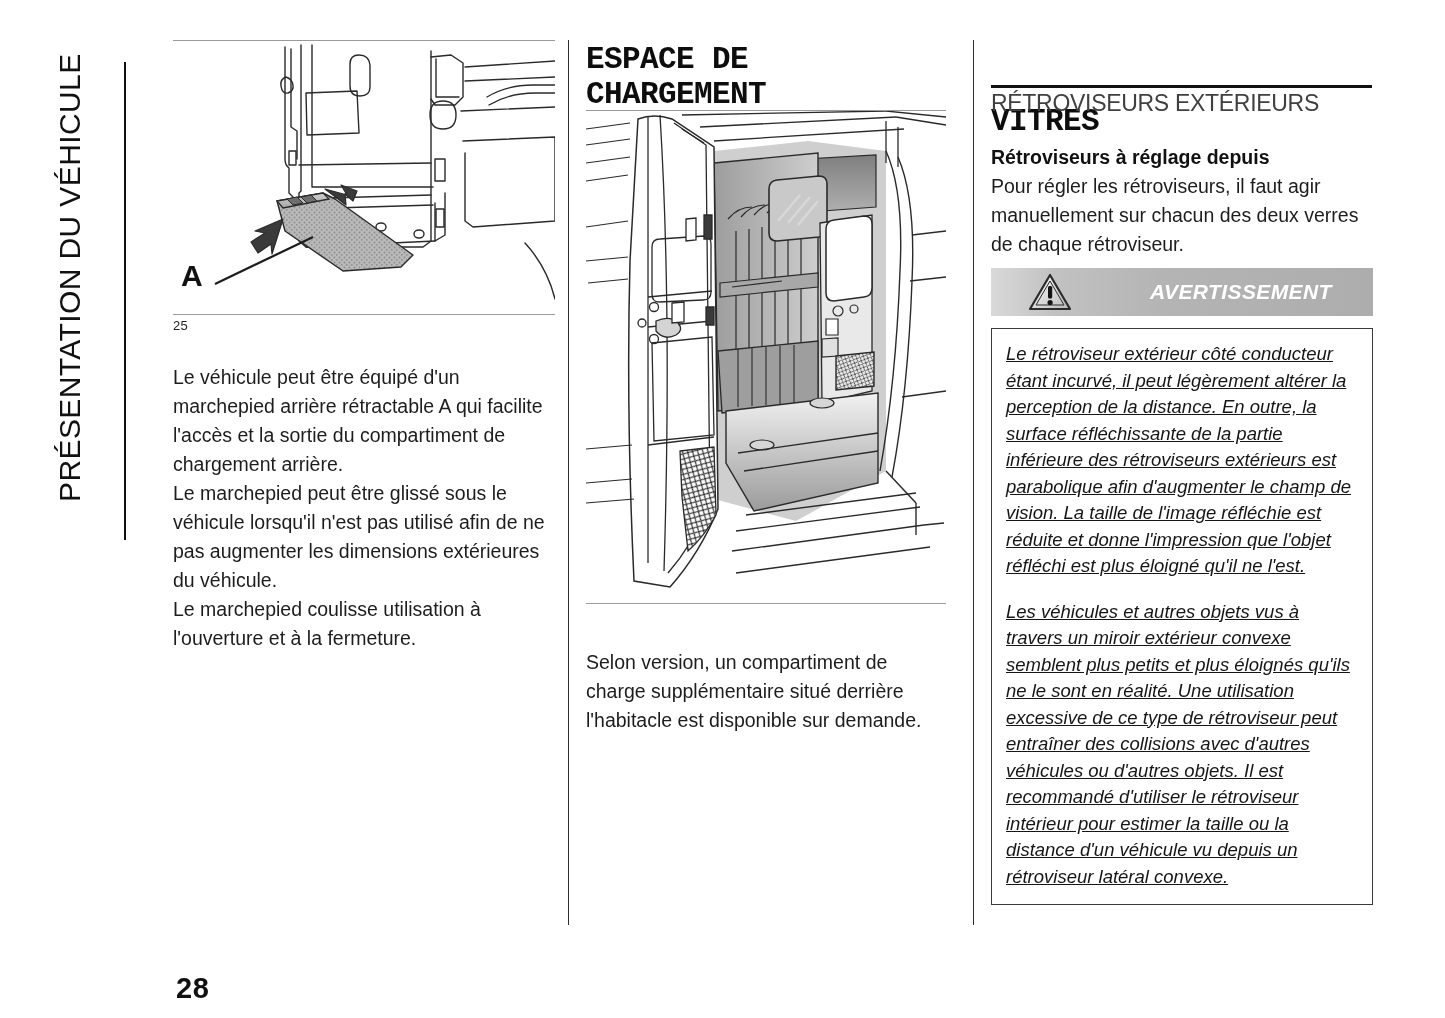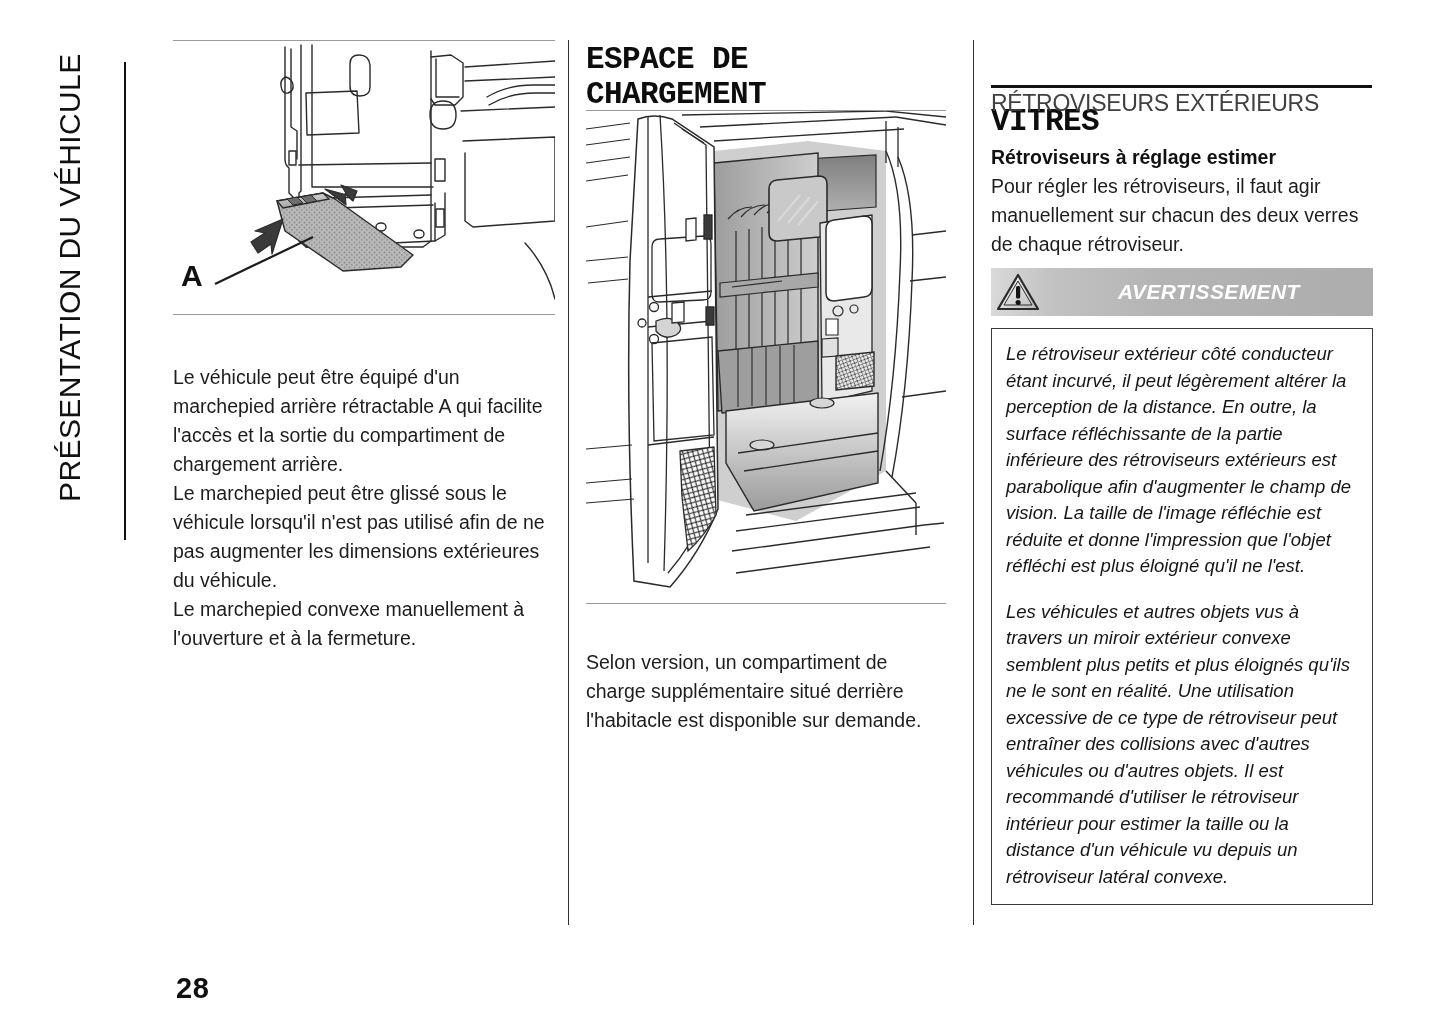--- a/index.html
+++ b/index.html
@@ -127,20 +127,21 @@
     margin: 0;
   }
 
   
   #warning-header {
     position: relative;
     height: 48px;
     background: linear-gradient(to right, #d9d9d9 0%, #c2c2c2 16%, #b4b4b4 45%, #adadad 100%);
     display: flex;
     align-items: center;
+    padding-left: 32px;
   }
   #warning-icon {
     width: 44px;
     height: 40px;
     margin-left: 5px;
     flex: 0 0 auto;
   }
   #warning-title {
     font-size: 21px;
     font-weight: bold;
@@ -155,20 +156,21 @@
     margin-top: 12px;
     padding: 12px 14px 14px 14px;
   }
   #warning-body.boxed { border-top: 1.5px solid #3a3a3a; }
   .warn-p {
     font-size: 18.5px;
     line-height: 26.5px;
     font-style: italic;
     color: #161616;
     margin: 0;
+    text-decoration: underline;
   }
   .warn-p + .warn-p { margin-top: 19px; }
 
   
   #page-number {
     position: absolute;
     left: 176px;
     top: 972px;
     font-size: 29px;
     font-weight: bold;
@@ -259,26 +261,27 @@
         <g fill="#3a3a3a" stroke="#2a2a2a" stroke-width="1.2" stroke-linejoin="round">
           <path d="M152 148 l22 6 l-6 -10 l16 6 l-4 10 l-8 -7 l1 11 z"></path>
           <path d="M110 178 l-28 12 l10 2 l-14 9 l7 11 l13 -9 l1 10 z"></path>
         </g>
 
         <line x1="42" y1="243" x2="140" y2="196" stroke="#1d1d1d" stroke-width="2.2"></line>
       </svg>
       <div class="fig-label-A" style="left:8px; top:218px;">A</div>
     </div>
     <div class="fig-rule-bot"></div>
+    <div class="fig-caption">25</div>
   </div>
 
   <div class="body-text" style="position:absolute; left:0; top:363px; width:375px;">
     <p>Le véhicule peut être équipé d'un marchepied arrière rétractable A qui facilite l'accès et la sortie du compartiment de chargement arrière.</p>
     <p>Le marchepied peut être glissé sous le véhicule lorsqu'il n'est pas utilisé afin de ne pas augmenter les dimensions extérieures du véhicule.</p>
-    <p>Le marchepied convexe manuellement à l'ouverture et à la fermeture.</p>
+    <p>Le marchepied coulisse utilisation à l'ouverture et à la fermeture.</p>
   </div>
 </div>
 
 <div id="col-mid" class="column">
 
   <h1 class="h1-main" style="position:absolute; left:0; top:42px; width:300px;">ESPACE DE CHARGEMENT</h1>
 
   <div class="figure" style="left:0; top:110px; width:360px;">
     <div class="fig-rule-top"></div>
     <div class="fig-canvas" style="height:492px;">
@@ -442,21 +445,21 @@
   </div>
 </div>
 
 <div id="col-right" class="column">
 
   <h1 class="h1-main" style="position:absolute; left:0; top:60px; width:390px;margin-top:44px;">VITRES</h1>
   <div class="h1-rule" style="position:absolute; left:0; top:80px; width:381px;"></div>
 
   <h2 class="h2-sub" style="position:absolute; left:0; top:90px; width:330px;">RÉTROVISEURS EXTÉRIEURS</h2>
 
-  <h3 class="h3-bold" style="position:absolute; left:0; top:144px; width:385px;">Rétroviseurs à réglage estimer</h3>
+  <h3 class="h3-bold" style="position:absolute; left:0; top:144px; width:385px;">Rétroviseurs à réglage depuis</h3>
 
   <div class="body-text" style="position:absolute; left:0; top:172px; width:375px;">
     <p>Pour régler les rétroviseurs, il faut agir manuellement sur chacun des deux verres de chaque rétroviseur.</p>
   </div>
 
   <div style="position:absolute; left:0; top:268px; width:382px;">
     <div id="warning-header">
       <span id="warning-icon">
         <svg width="44" height="40" viewBox="0 0 44 40">
           <defs>

